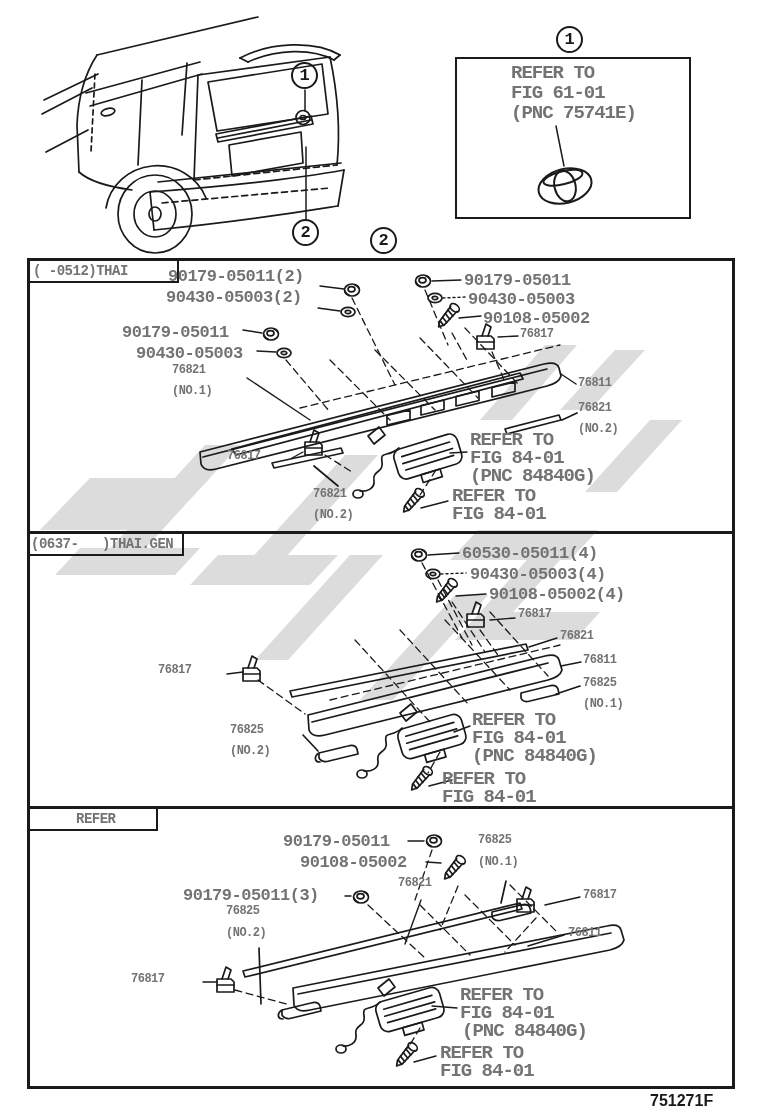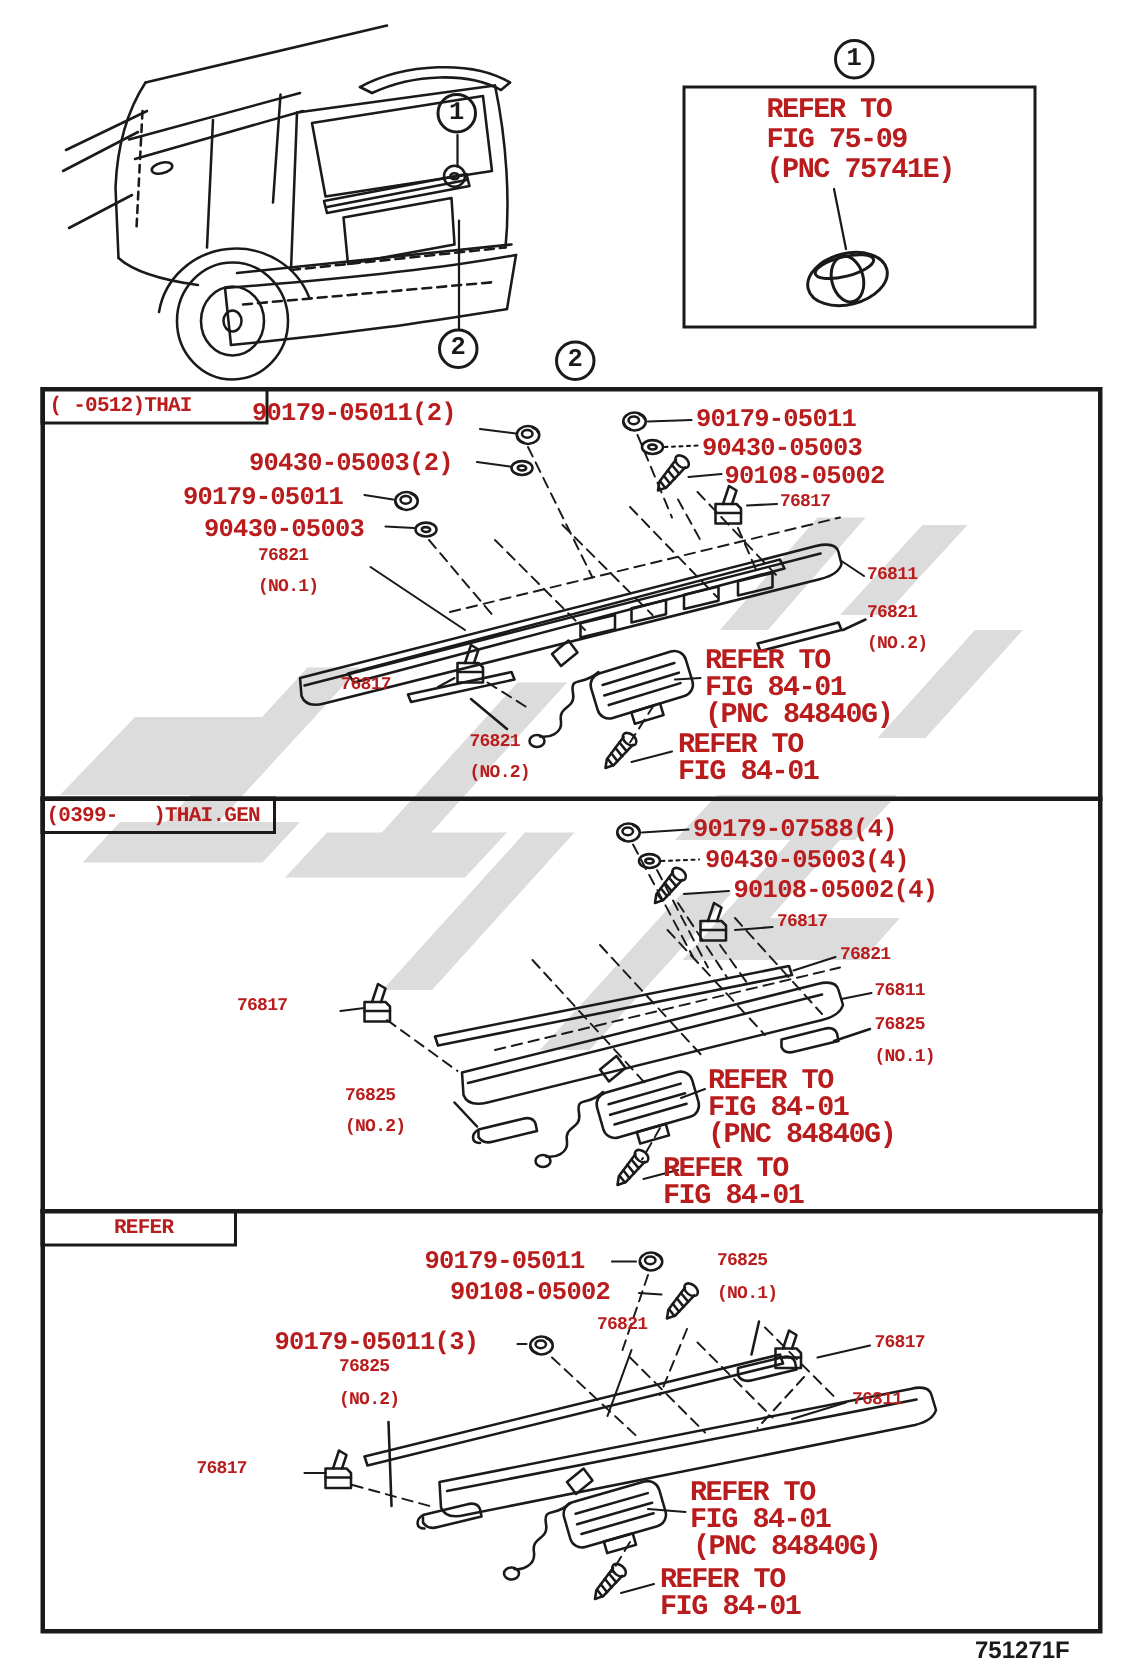--- a/index.html
+++ b/index.html
@@ -1,19 +1,19 @@
 <!DOCTYPE html>
 <html><head>
 <meta charset="utf-8">
 <style>
   html,body{margin:0;padding:0;background:#ffffff;}
   .page{position:relative;width:760px;height:1112px;background:#fff;overflow:hidden;
         font-family:"Liberation Mono","DejaVu Sans Mono",monospace;color:#1a1a1a;}
   svg.art{position:absolute;left:0;top:0;z-index:1;}
-  .lbl{position:absolute;z-index:3;font-weight:700;line-height:1;white-space:pre;color:#b91c1c;text-align:right;}
+  .lbl{position:absolute;z-index:3;font-weight:700;line-height:1;white-space:pre;color:#737373;text-align:right;}
   .num{font-size:17px;letter-spacing:-0.5px;}
   .big{font-size:12px;letter-spacing:-0.5px;}
   .ref{font-size:19px;letter-spacing:-1px;}
   .variant{font-size:14px;letter-spacing:-0.5px;}
   .mainbox{position:absolute;left:27px;top:258px;width:708px;height:831px;
            border:3px solid #1a1a1a;box-sizing:border-box;z-index:2;background:transparent;}
   .divider{position:absolute;left:27px;width:708px;height:3px;background:#1a1a1a;z-index:2;}
   .variant-box{position:absolute;border:2.5px solid #1a1a1a;box-sizing:border-box;
                height:25px;background:transparent;z-index:3;}
   .callout{position:absolute;width:27px;height:27px;border:2.5px solid #1a1a1a;border-radius:50%;
@@ -211,57 +211,57 @@
   </svg>
 
   <div class="mainbox"></div>
   <div class="divider" style="top:531px"></div>
   <div class="divider" style="top:806px"></div>
 
   <div class="variant-box" style="left:27px;top:258px;width:152px"></div>
   <div class="variant-box" style="left:27px;top:531px;width:157px"></div>
   <div class="variant-box" style="left:27px;top:806px;width:131px"></div>
   <div class="lbl variant" style="left:33px;top:264px">( -0512)THAI</div>
-  <div class="lbl variant" style="left:31px;top:537px">(0399-   )THAI.GEN</div>
+  <div class="lbl variant" style="left:31px;top:537px">(0637-   )THAI.GEN</div>
   <div class="lbl variant" style="left:76px;top:812px">REFER</div>
 
   <div class="embox"></div>
 
   <div class="callout" style="left:291px;top:62px">1</div>
   <div class="callout" style="left:292px;top:219px">2</div>
   <div class="callout" style="left:370px;top:227px">2</div>
   <div class="callout" style="left:556px;top:26px">1</div>
 
   <div class="lbl ref" style="left:511px;top:64px">REFER TO</div>
-  <div class="lbl ref" style="left:511px;top:84px">FIG 75-09</div>
+  <div class="lbl ref" style="left:511px;top:84px">FIG 61-01</div>
   <div class="lbl ref" style="left:511px;top:104px">(PNC 75741E)</div>
 
   <div class="lbl num" style="left:168px;top:268px">90179-05011(2)</div>
-  <div class="lbl num" style="left:166px;top:301px">90430-05003(2)</div>
+  <div class="lbl num" style="left:166px;top:289px">90430-05003(2)</div>
   <div class="lbl num" style="left:122px;top:324px">90179-05011</div>
   <div class="lbl num" style="left:136px;top:345px">90430-05003</div>
   <div class="lbl big" style="left:172px;top:364px">76821</div>
   <div class="lbl big" style="left:172px;top:385px">(NO.1)</div>
   <div class="lbl big" style="left:227px;top:450px">76817</div>
   <div class="lbl big" style="left:313px;top:488px">76821</div>
   <div class="lbl big" style="left:313px;top:509px">(NO.2)</div>
   <div class="lbl num" style="left:464px;top:272px">90179-05011</div>
   <div class="lbl num" style="left:468px;top:291px">90430-05003</div>
   <div class="lbl num" style="left:483px;top:310px">90108-05002</div>
   <div class="lbl big" style="left:520px;top:328px">76817</div>
   <div class="lbl big" style="left:578px;top:377px">76811</div>
   <div class="lbl big" style="left:578px;top:402px">76821</div>
   <div class="lbl big" style="left:578px;top:423px">(NO.2)</div>
   <div class="lbl ref" style="left:470px;top:431px">REFER TO</div>
   <div class="lbl ref" style="left:470px;top:449px">FIG 84-01</div>
   <div class="lbl ref" style="left:470px;top:467px">(PNC 84840G)</div>
   <div class="lbl ref" style="left:452px;top:487px">REFER TO</div>
   <div class="lbl ref" style="left:452px;top:505px">FIG 84-01</div>
 
-  <div class="lbl num" style="left:462px;top:545px">90179-07588(4)</div>
+  <div class="lbl num" style="left:462px;top:545px">60530-05011(4)</div>
   <div class="lbl num" style="left:470px;top:566px">90430-05003(4)</div>
   <div class="lbl num" style="left:489px;top:586px">90108-05002(4)</div>
   <div class="lbl big" style="left:518px;top:608px">76817</div>
   <div class="lbl big" style="left:560px;top:630px">76821</div>
   <div class="lbl big" style="left:583px;top:654px">76811</div>
   <div class="lbl big" style="left:583px;top:677px">76825</div>
   <div class="lbl big" style="left:583px;top:698px">(NO.1)</div>
   <div class="lbl big" style="left:158px;top:664px">76817</div>
   <div class="lbl big" style="left:230px;top:724px">76825</div>
   <div class="lbl big" style="left:230px;top:745px">(NO.2)</div>

